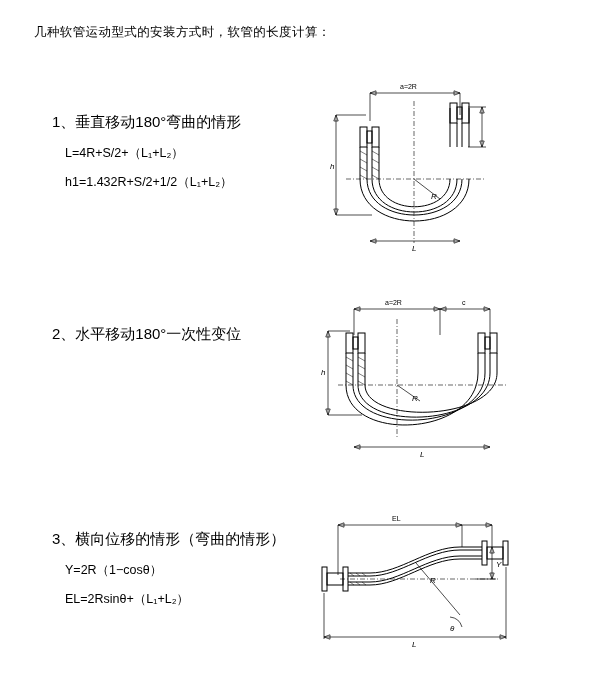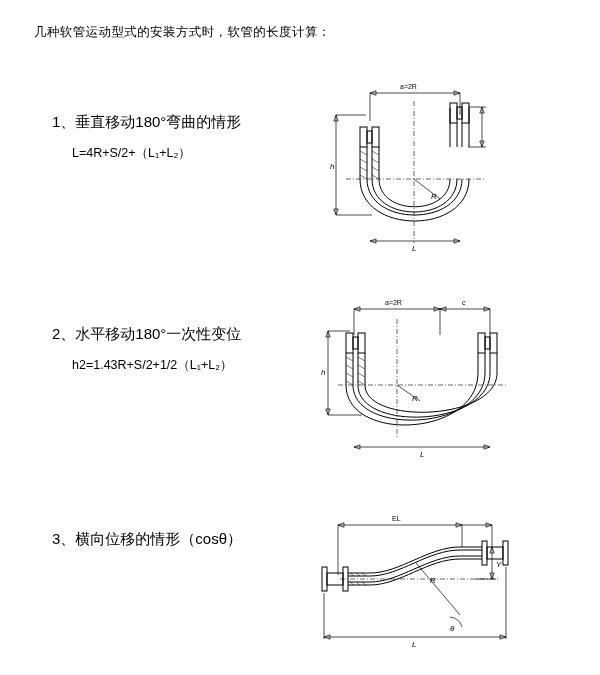--- a/index.html
+++ b/index.html
@@ -46,21 +46,21 @@
   }
   .sec-3 .sec-text { top: 25px; }
 
   .sec-head {
     font-size: 15px;
     margin-bottom: 13px;
     white-space: nowrap;
   }
   .formula {
     font-size: 12.5px;
-    margin-left: 20px;
+    margin-left: 13px;
     margin-bottom: 12px;
     white-space: nowrap;
   }
   .figure {
     position: absolute;
     left: 300px;
     top: 0;
   }
   svg { display: block; }
   .ln { stroke: #000; fill: none; }
@@ -77,20 +77,21 @@
 <div class="page">
 
   <div class="doc-title">几种软管运动型式的安装方式时，软管的长度计算：</div>
 
   <div class="section sec-1">
     <div class="sec-text">
       <div class="sec-head">
         <span>1、</span><span>垂直移动180°弯曲的情形</span>
       </div>
       <div class="formula">L=4R+S/2+（L₁+L₂）</div>
+      <div class="formula">h1=1.432R+S/2+1/2（L₁+L₂）</div>
     </div>
 
     <div class="figure">
       <svg width="230" height="190" viewBox="0 0 230 190">
 
         <line class="ln thin" x1="70" y1="18" x2="160" y2="18"></line>
         <path class="ln thin" d="M70,18 l6,-2.2 v4.4 z" fill="#000"></path>
         <path class="ln thin" d="M160,18 l-6,-2.2 v4.4 z" fill="#000"></path>
         <text class="dimtxt" x="100" y="14">a=2R</text>
 
@@ -156,21 +157,20 @@
         <text class="lbl" x="112" y="176">L</text>
       </svg>
     </div>
   </div>
 
   <div class="section sec-2">
     <div class="sec-text">
       <div class="sec-head">
         <span>2、</span><span>水平移动180°一次性变位</span>
       </div>
-      <div class="formula">h2=1.43R+S/2+1/2（L₁+L₂）</div>
     </div>
 
     <div class="figure">
       <svg width="230" height="190" viewBox="0 0 230 190">
 
         <line class="ln thin" x1="54" y1="22" x2="140" y2="22"></line>
         <path class="ln thin" d="M54,22 l6,-2.2 v4.4 z" fill="#000"></path>
         <path class="ln thin" d="M140,22 l-6,-2.2 v4.4 z" fill="#000"></path>
         <text class="dimtxt" x="85" y="18">a=2R</text>
         <line class="ln thin" x1="140" y1="22" x2="190" y2="22"></line>
@@ -230,22 +230,24 @@
         <path class="ln thin" d="M54,160 l6,-2.2 v4.4 z" fill="#000"></path>
         <path class="ln thin" d="M190,160 l-6,-2.2 v4.4 z" fill="#000"></path>
         <text class="lbl" x="120" y="170">L</text>
       </svg>
     </div>
   </div>
 
   <div class="section sec-3">
     <div class="sec-text">
       <div class="sec-head">
-        <span>3、</span><span>横向位移的情形（cosθ）</span>
+        <span>3、</span><span>横向位移的情形（弯曲的情形）</span>
       </div>
+      <div class="formula">Y=2R（1−cosθ）</div>
+      <div class="formula">EL=2Rsinθ+（L₁+L₂）</div>
     </div>
 
     <div class="figure">
       <svg width="230" height="150" viewBox="0 0 230 150">
 
         <line class="ln thin" x1="38" y1="20" x2="162" y2="20"></line>
         <path class="ln thin" d="M38,20 l6,-2.2 v4.4 z" fill="#000"></path>
         <path class="ln thin" d="M162,20 l-6,-2.2 v4.4 z" fill="#000"></path>
         <text class="dimtxt" x="92" y="16">EL</text>
         <line class="ln thin" x1="38" y1="20" x2="38" y2="70"></line>

